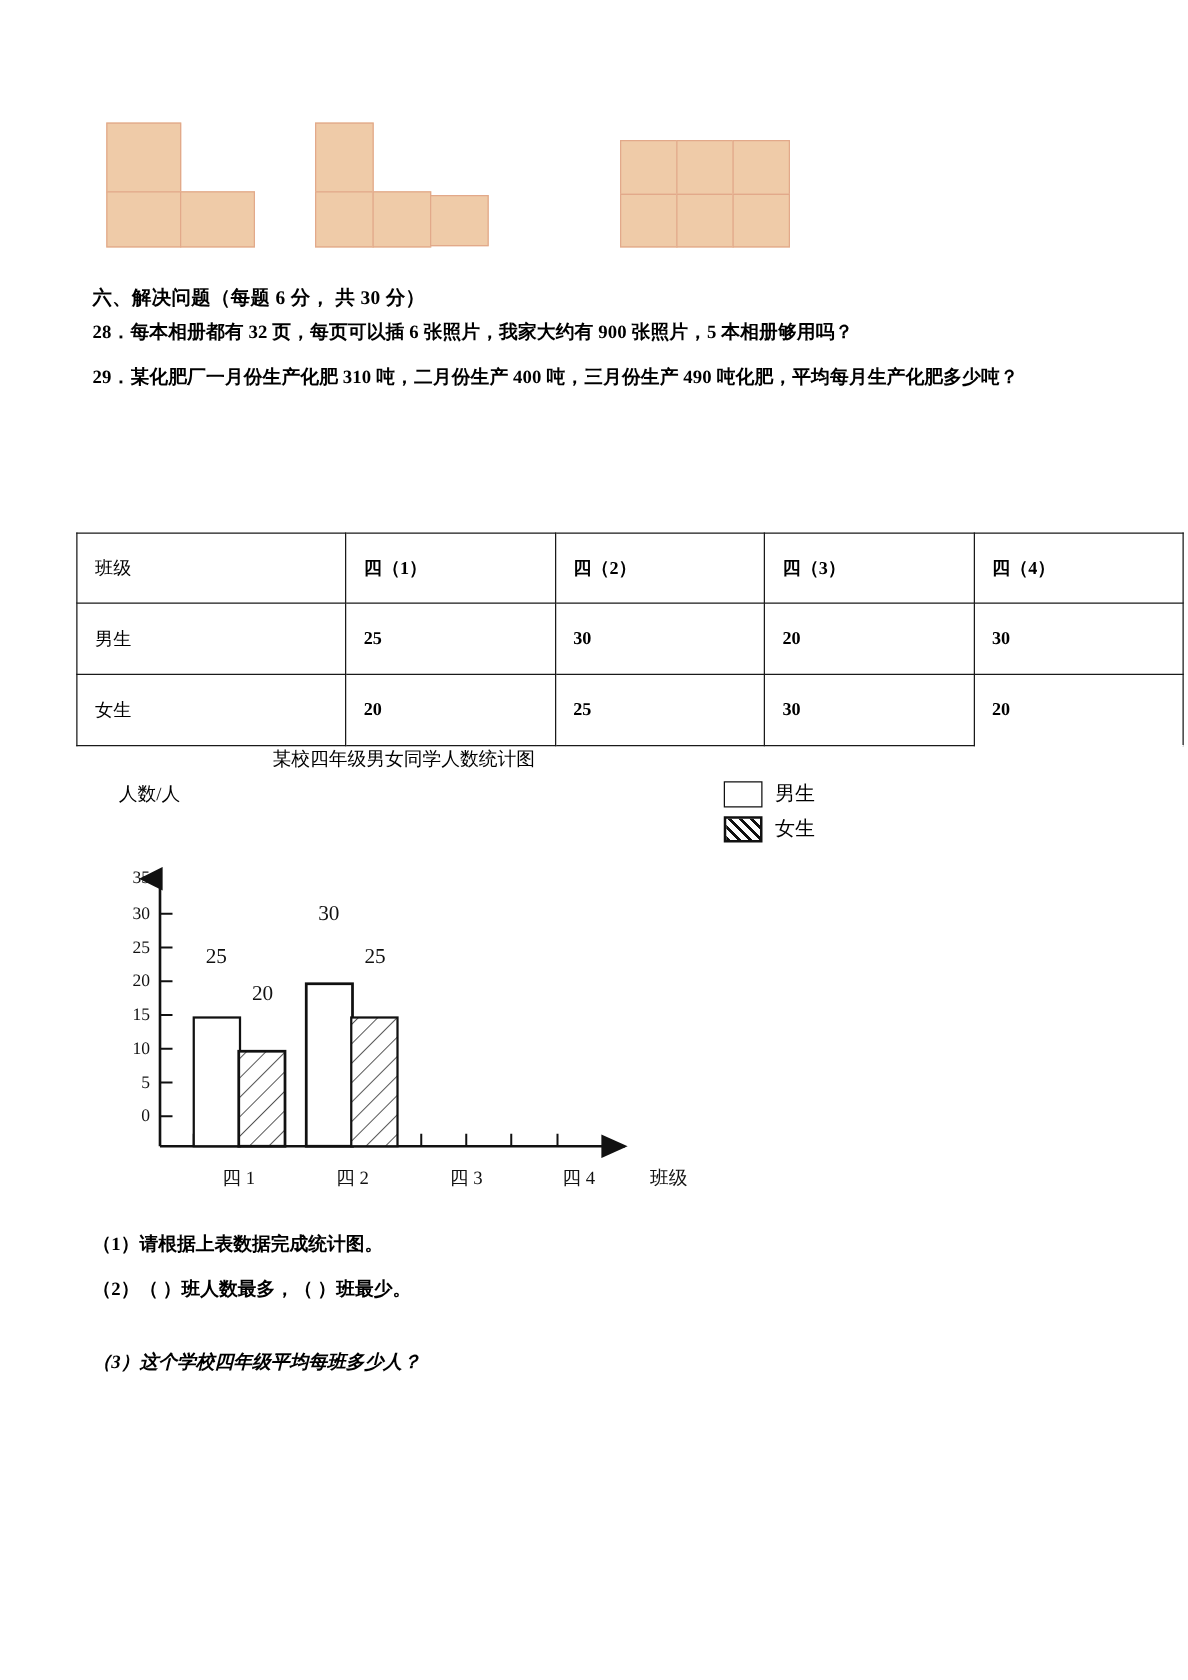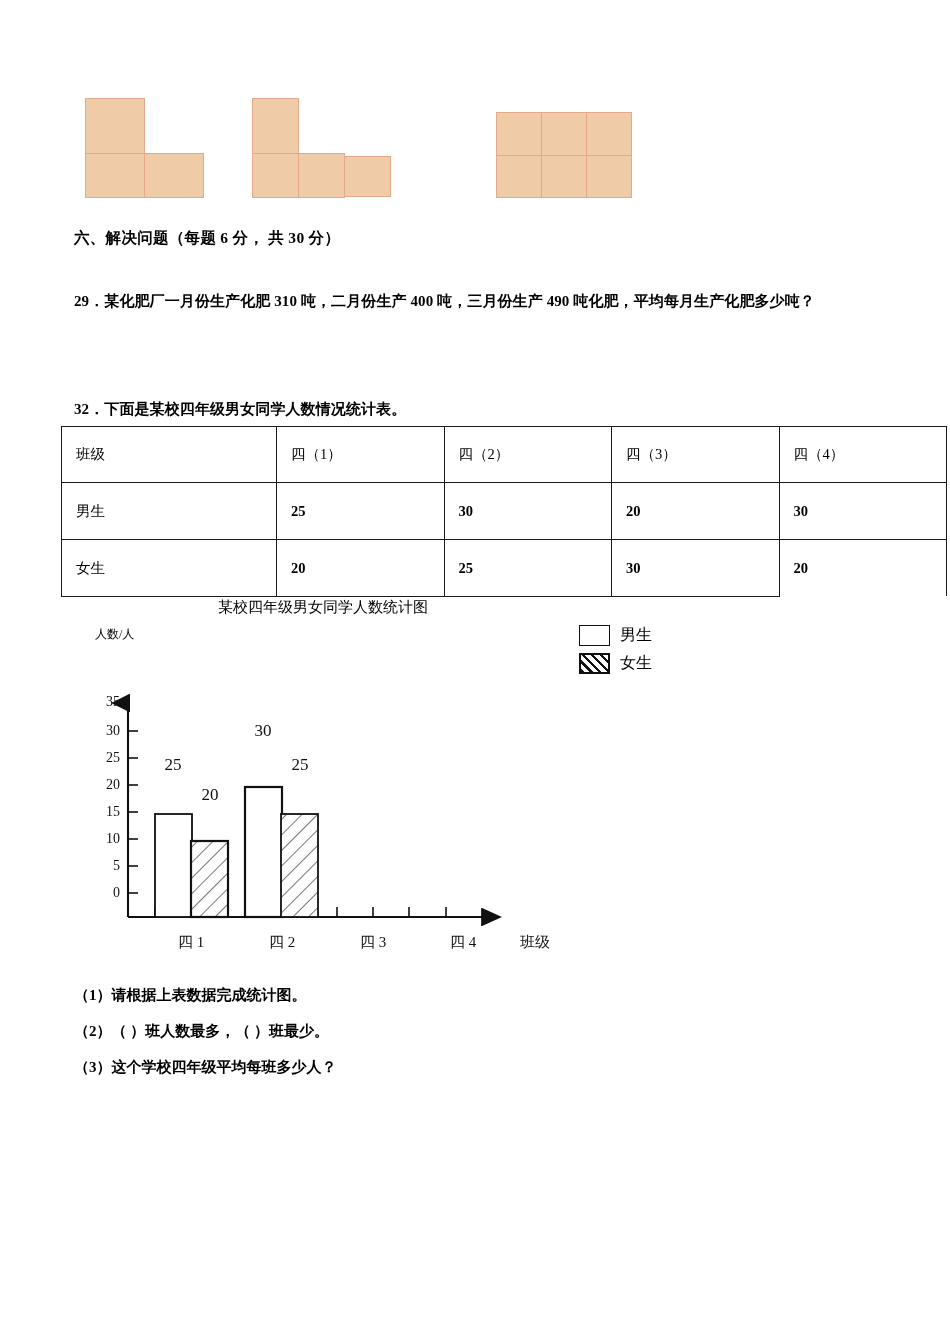--- a/index.html
+++ b/index.html
@@ -81,21 +81,21 @@
     font-size: 14.5px;
   }
   .stat-table td {
     border: 1px solid #1a1a1a;
     height: 48px;
     padding: 4px 14px;
     vertical-align: middle;
     font-weight: bold;
   }
   .stat-table tr:first-child td {
-    font-weight: normal;
+    font-weight: bold;
     height: 47px;
   }
   .stat-table td.c0 { width: 186px; font-weight: normal; }
   .stat-table tr:first-child td.c0 { font-weight: normal; }
   .stat-table td.head-cell { font-weight: normal; }
   .stat-table td.rowlabel { font-weight: normal; }
   .stat-table tr.last-row td:last-child { border-bottom: 1px solid #ffffff; }
 
   
   .chart-area {
@@ -109,21 +109,21 @@
     position: absolute;
     left: 190px;
     top: 8px;
     font-size: 15px;
     white-space: nowrap;
   }
   .y-axis-caption {
     position: absolute;
     left: 67px;
     top: 36px;
-    font-size: 12px;
+    font-size: 15px;
     white-space: nowrap;
   }
   .legend {
     position: absolute;
     left: 551px;
     top: 31px;
     width: 150px;
   }
   .legend-row {
     display: flex;
@@ -162,21 +162,21 @@
   
   .sub-q {
     position: absolute;
     left: 46px;
     font-size: 15px;
     font-weight: bold;
     white-space: nowrap;
   }
   #sq1 { top: 986px; }
   #sq2 { top: 1022px; }
-  #sq3 { top: 1058px; }
+  #sq3 { top: 1080px; font-style: italic; }
 </style>
 </head>
 <body>
 
 <div class="page">
 
   <div class="shapes-row">
 
     <div class="shape-group" id="shape-one">
       <div class="cell" style="left:0px;  top:0px;  width:60px; height:56px;"></div>
@@ -197,25 +197,25 @@
       <div class="cell" style="left:90px; top:0px;  width:46px; height:44px;"></div>
       <div class="cell" style="left:0px;  top:43px; width:46px; height:43px;"></div>
       <div class="cell" style="left:45px; top:43px; width:46px; height:43px;"></div>
       <div class="cell" style="left:90px; top:43px; width:46px; height:43px;"></div>
     </div>
 
   </div>
 
   <div class="section-head">六、解决问题（每题 6 分， 共 30 分）</div>
 
+  <div class="q-line" id="q28">
+    <span>28．</span><span>每本相册都有 32 页，每页可以插 6 张照片，我家大约有 900 张照片，5 本相册够用吗？</span>
+  </div>
   <div class="q-line" id="q29">
     <span>29．</span><span>某化肥厂一月份生产化肥 310 吨，二月份生产 400 吨，三月份生产 490 吨化肥，平均每月生产化肥多少吨？</span>
-  </div>
-  <div class="q-line" id="q32">
-    <span>32．</span><span>下面是某校四年级男女同学人数情况统计表。</span>
   </div>
 
   <table class="stat-table">
     <tbody>
         <tr>
       <td class="c0 head-cell">班级</td>
       <td class="head-cell">四（1）</td>
       <td class="head-cell">四（2）</td>
       <td class="head-cell">四（3）</td>
       <td class="head-cell">四（4）</td>

